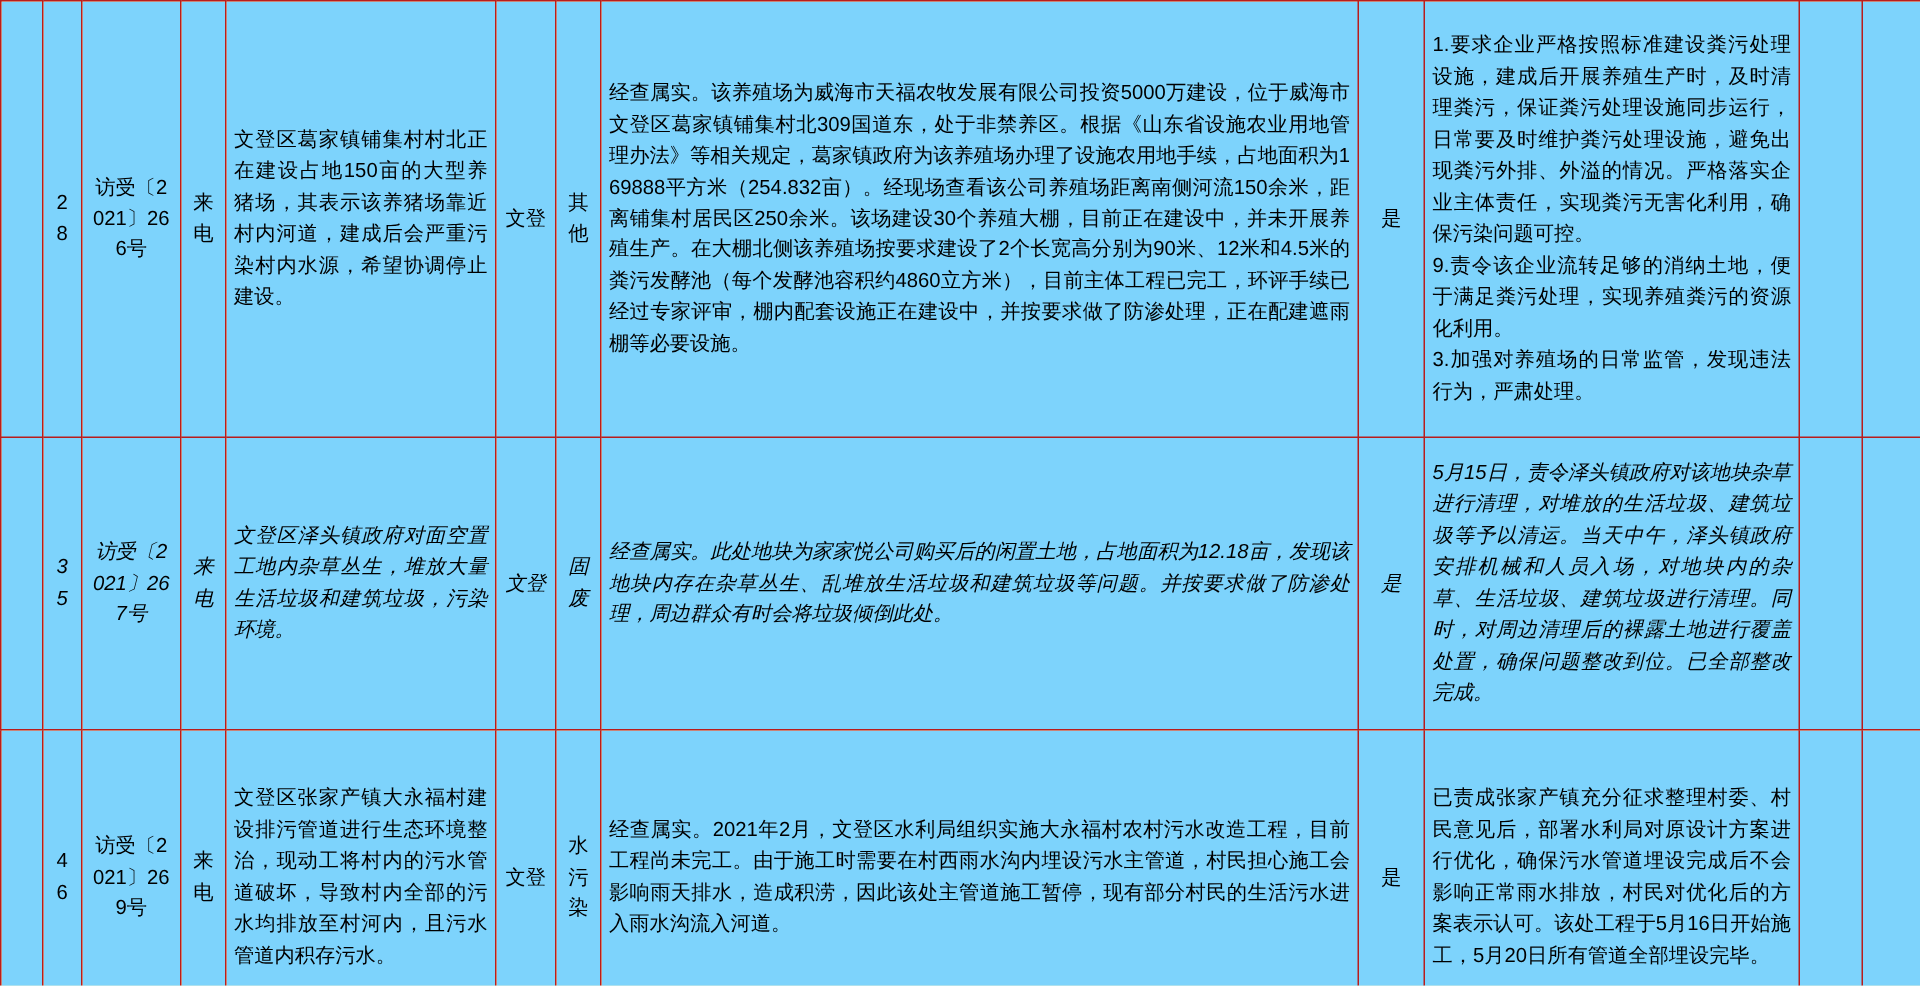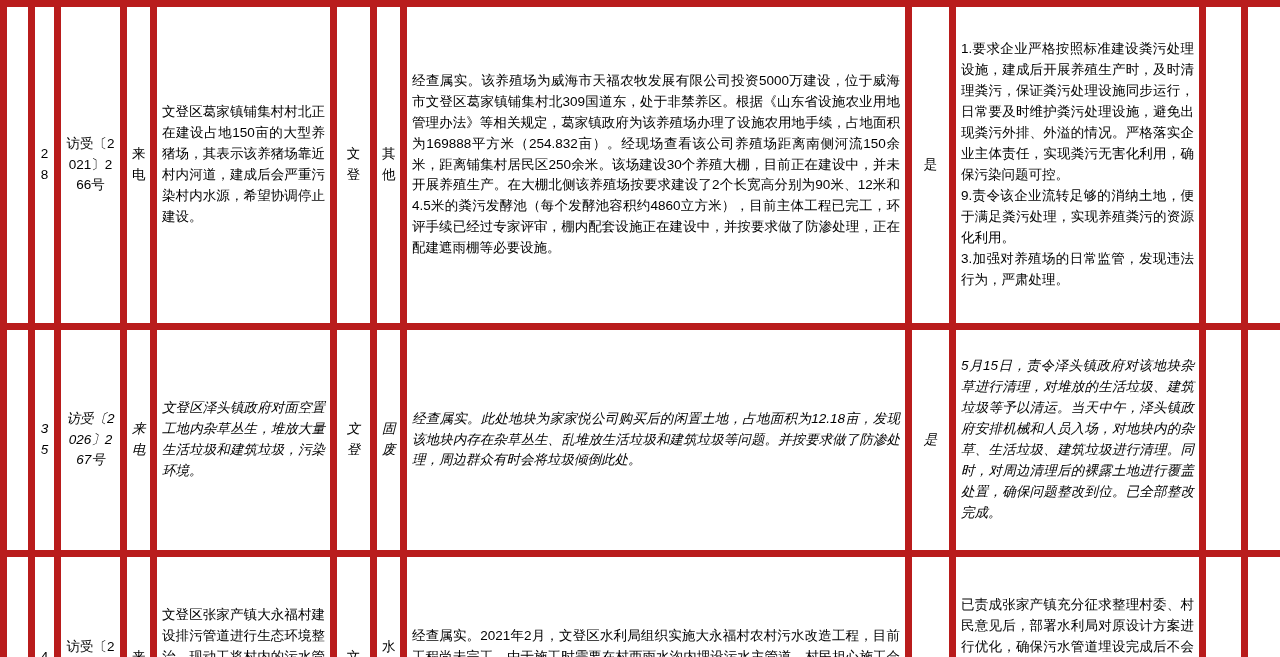--- a/index.html
+++ b/index.html
@@ -13,27 +13,27 @@
     height: 657px;
     overflow: hidden;
   }
   table.report {
     border-collapse: collapse;
     table-layout: fixed;
     width: 1280px;
     background: #d9ead3;
   }
   table.report td {
-    border: 7px solid #b91c1c;
-    background: #ffffff;
+    border: 1px solid #b91c1c;
+    background: #7dd3fc;
     vertical-align: middle;
     font-size: 13.5px;
     line-height: 1.55;
     color: #000000;
-    padding: 17px 5px;
+    padding: 4px 5px;
     word-break: break-all;
     overflow: hidden;
   }
   
   col.c-pad    { width: 28px; }
   col.c-idx    { width: 26px; }
   col.c-no     { width: 66px; }
   col.c-src    { width: 30px; }
   col.c-desc   { width: 180px; }
   col.c-area   { width: 40px; }
@@ -102,21 +102,21 @@
           <p>1.要求企业严格按照标准建设粪污处理设施，建成后开展养殖生产时，及时清理粪污，保证粪污处理设施同步运行，日常要及时维护粪污处理设施，避免出现粪污外排、外溢的情况。严格落实企业主体责任，实现粪污无害化利用，确保污染问题可控。</p>
           <p>9.责令该企业流转足够的消纳土地，便于满足粪污处理，实现养殖粪污的资源化利用。</p>
           <p>3.加强对养殖场的日常监管，发现违法行为，严肃处理。</p>
         </td>
       <td class="end1"></td>
       <td class="end2"></td>
     </tr>
     <tr class="row-2">
       <td class="pad"></td>
       <td class="idx">35</td>
-      <td class="no">访受〔2026〕267号</td>
+      <td class="no">访受〔2021〕267号</td>
       <td class="src">来电</td>
       <td class="desc">文登区泽头镇政府对面空置工地内杂草丛生，堆放大量生活垃圾和建筑垃圾，污染环境。</td>
       <td class="area">文登</td>
       <td class="type">固废</td>
       <td class="result">经查属实。此处地块为家家悦公司购买后的闲置土地，占地面积为12.18亩，发现该地块内存在杂草丛生、乱堆放生活垃圾和建筑垃圾等问题。并按要求做了防渗处理，周边群众有时会将垃圾倾倒此处。</td>
       <td class="flag">是</td>
       <td class="measure measure-block">5月15日，责令泽头镇政府对该地块杂草进行清理，对堆放的生活垃圾、建筑垃圾等予以清运。当天中午，泽头镇政府安排机械和人员入场，对地块内的杂草、生活垃圾、建筑垃圾进行清理。同时，对周边清理后的裸露土地进行覆盖处置，确保问题整改到位。已全部整改完成。</td>
       <td class="end1"></td>
       <td class="end2"></td>
     </tr>

